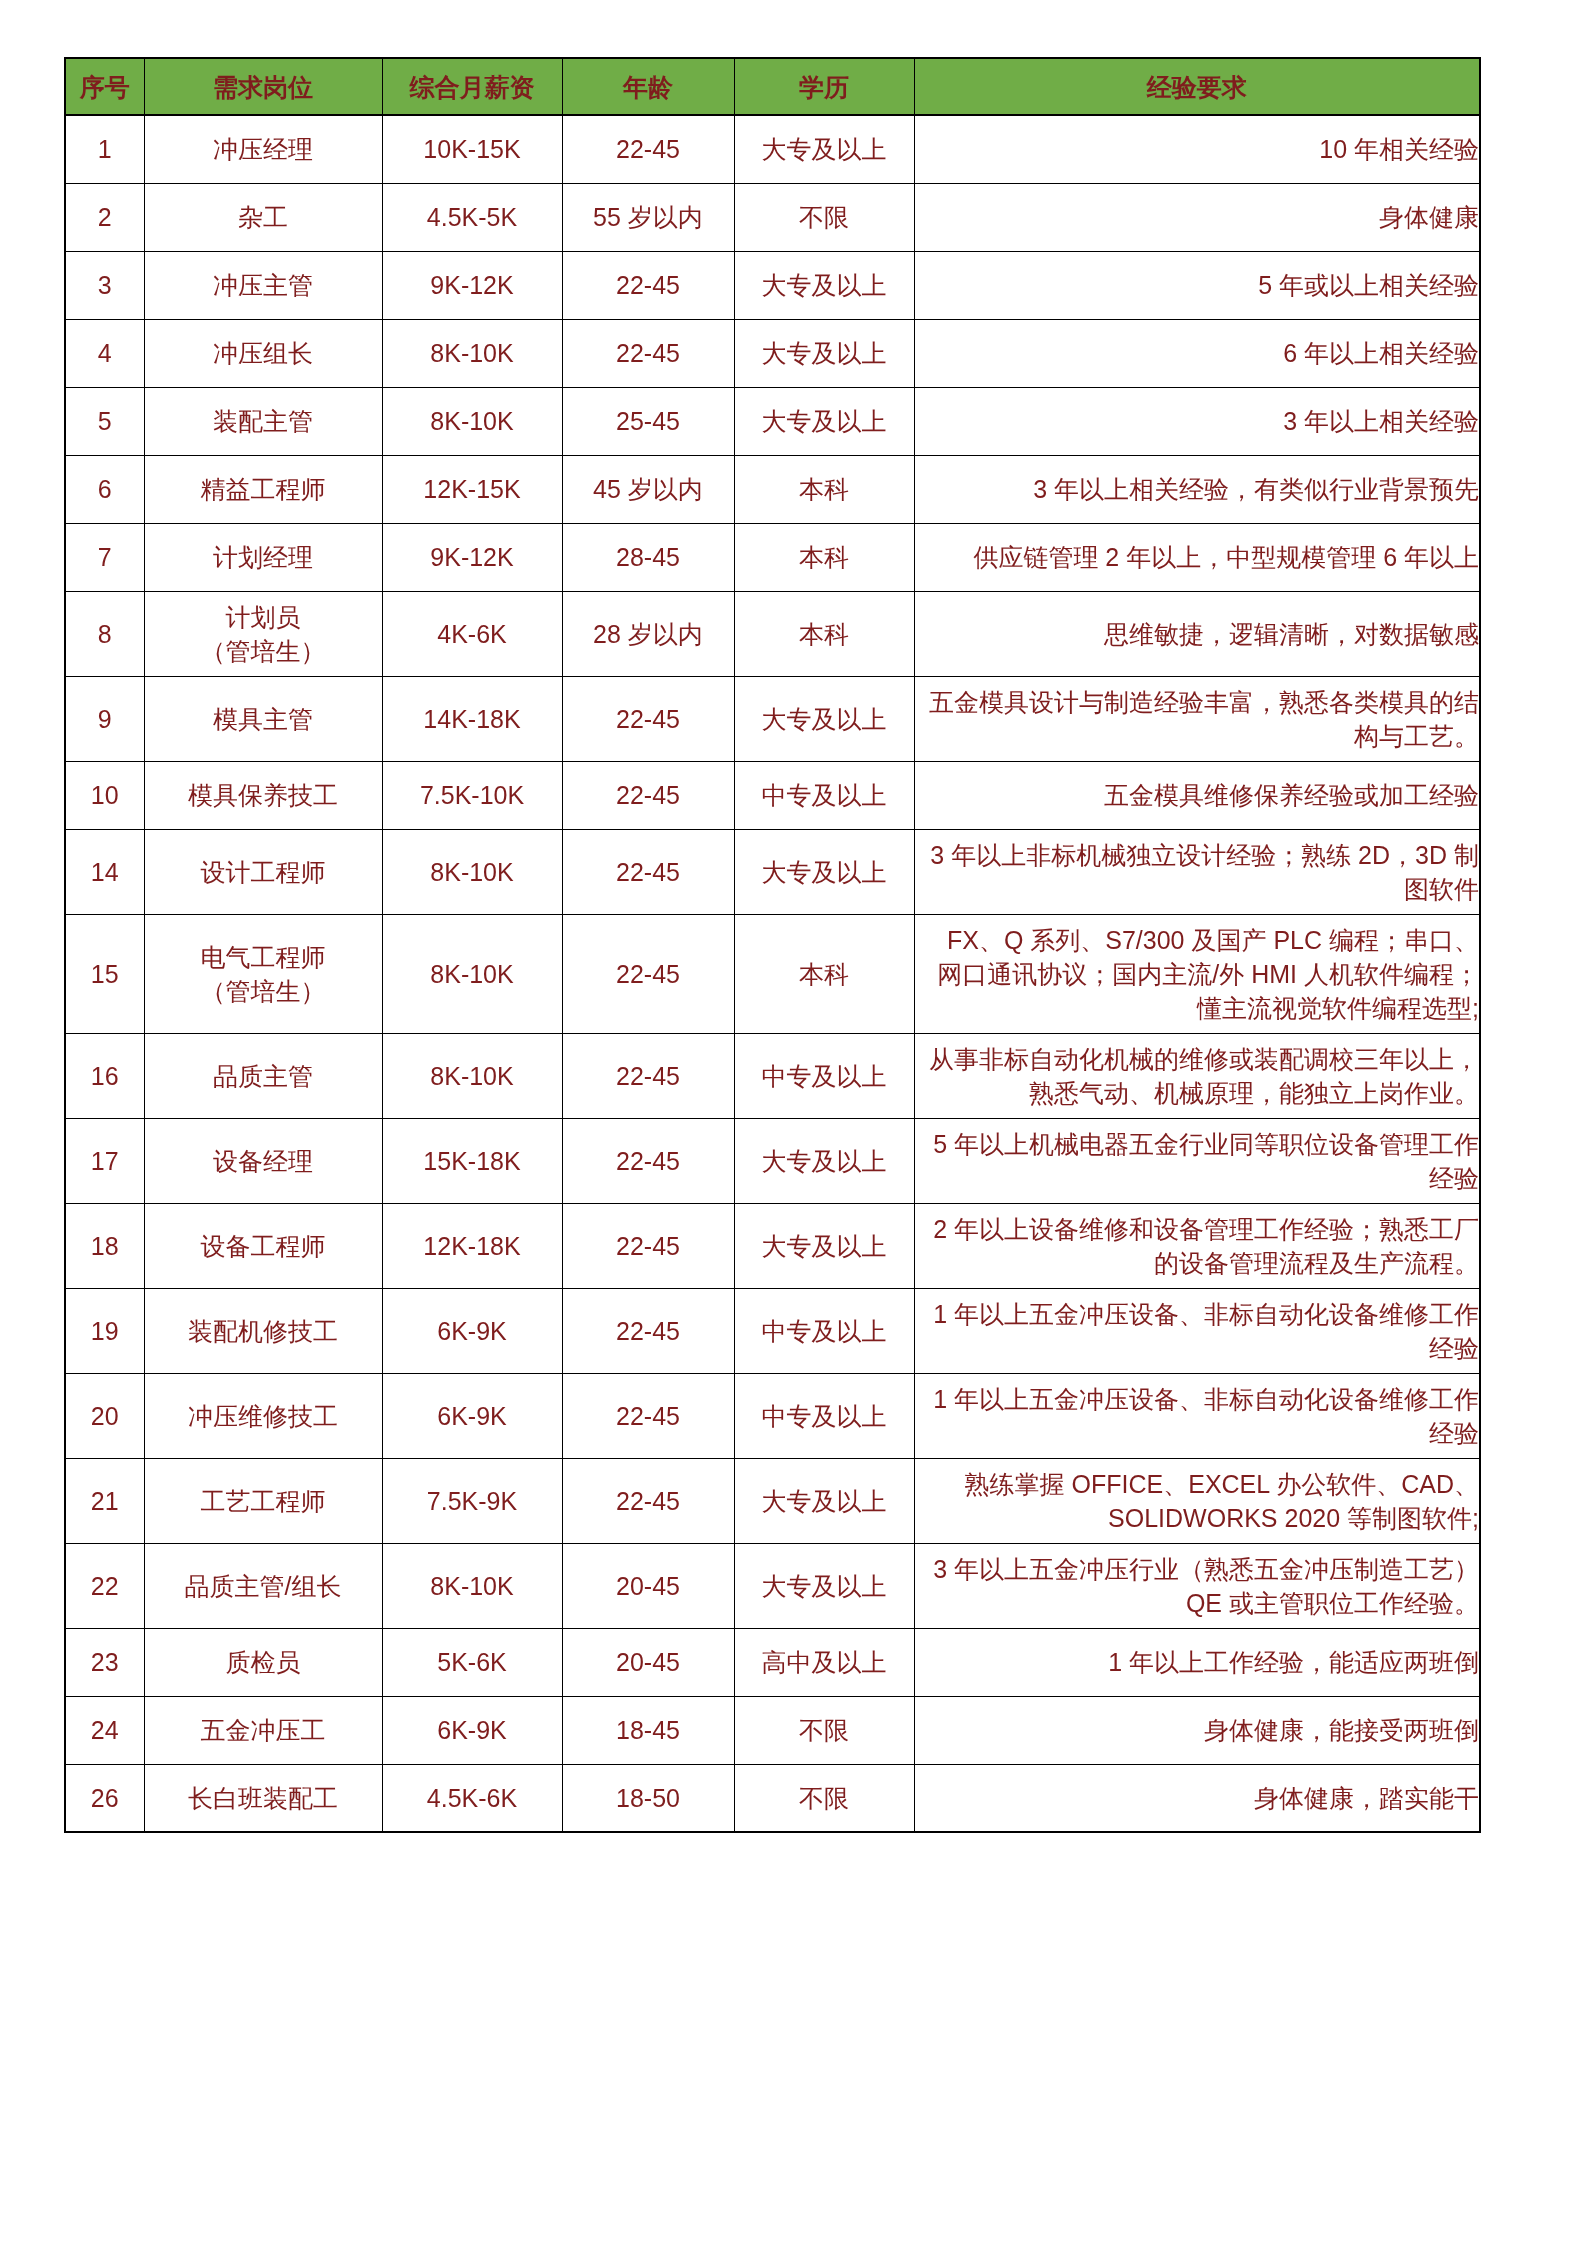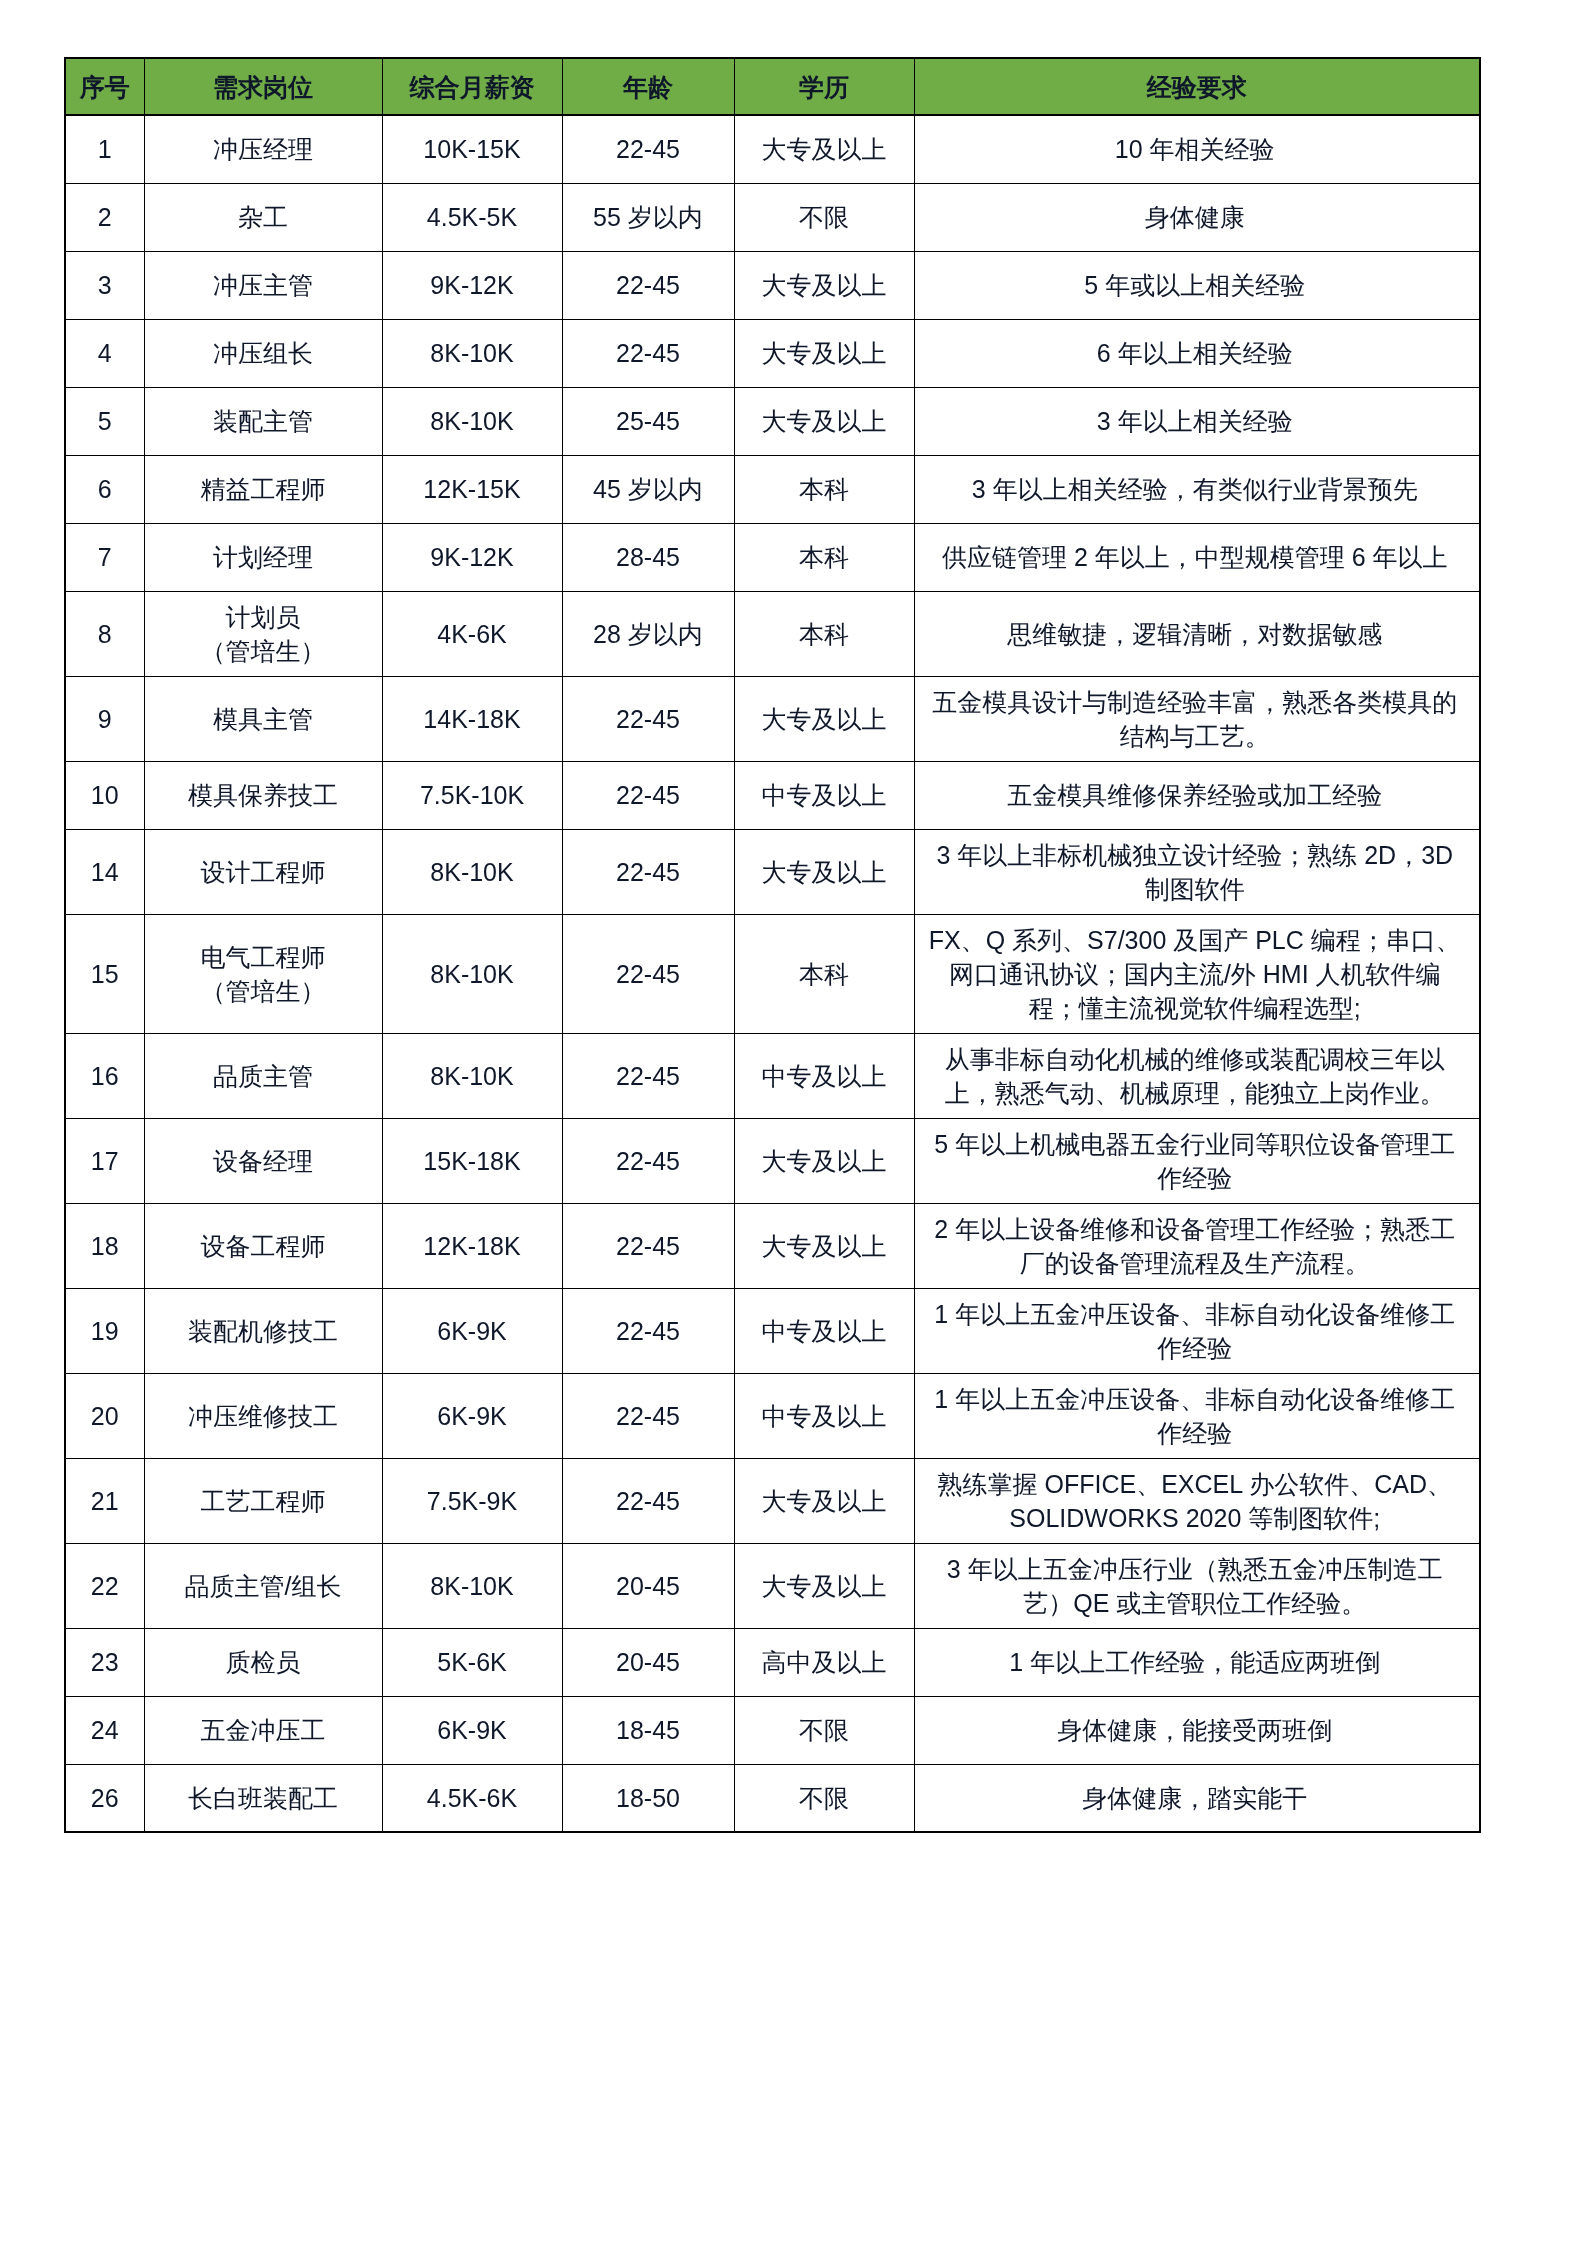--- a/index.html
+++ b/index.html
@@ -46,33 +46,33 @@
     padding: 4px 6px;
   }
   table.job-table tbody tr {
     height: 68px;
   }
   table.job-table td {
     padding: 8px 10px;
     text-align: center;
   }
   table.job-table td.cell-experience {
-    text-align: center;
+    text-align: right;
     padding-left: 12px;
-    padding-right: 16px;
+    padding-right: 0;
   }
   .pos-line, .pos-sub {
     display: block;
   }
 </style>
 </head>
 <body>
 
 <div class="table-wrap">
-  <table class="job-table" style="color: #0f172a;">
+  <table class="job-table" style="color: #7f1d1d;">
     <colgroup>
       <col style="width:79px">
       <col style="width:238px">
       <col style="width:180px">
       <col style="width:172px">
       <col style="width:180px">
       <col style="width:566px">
     </colgroup>
     <thead>
       <tr>

